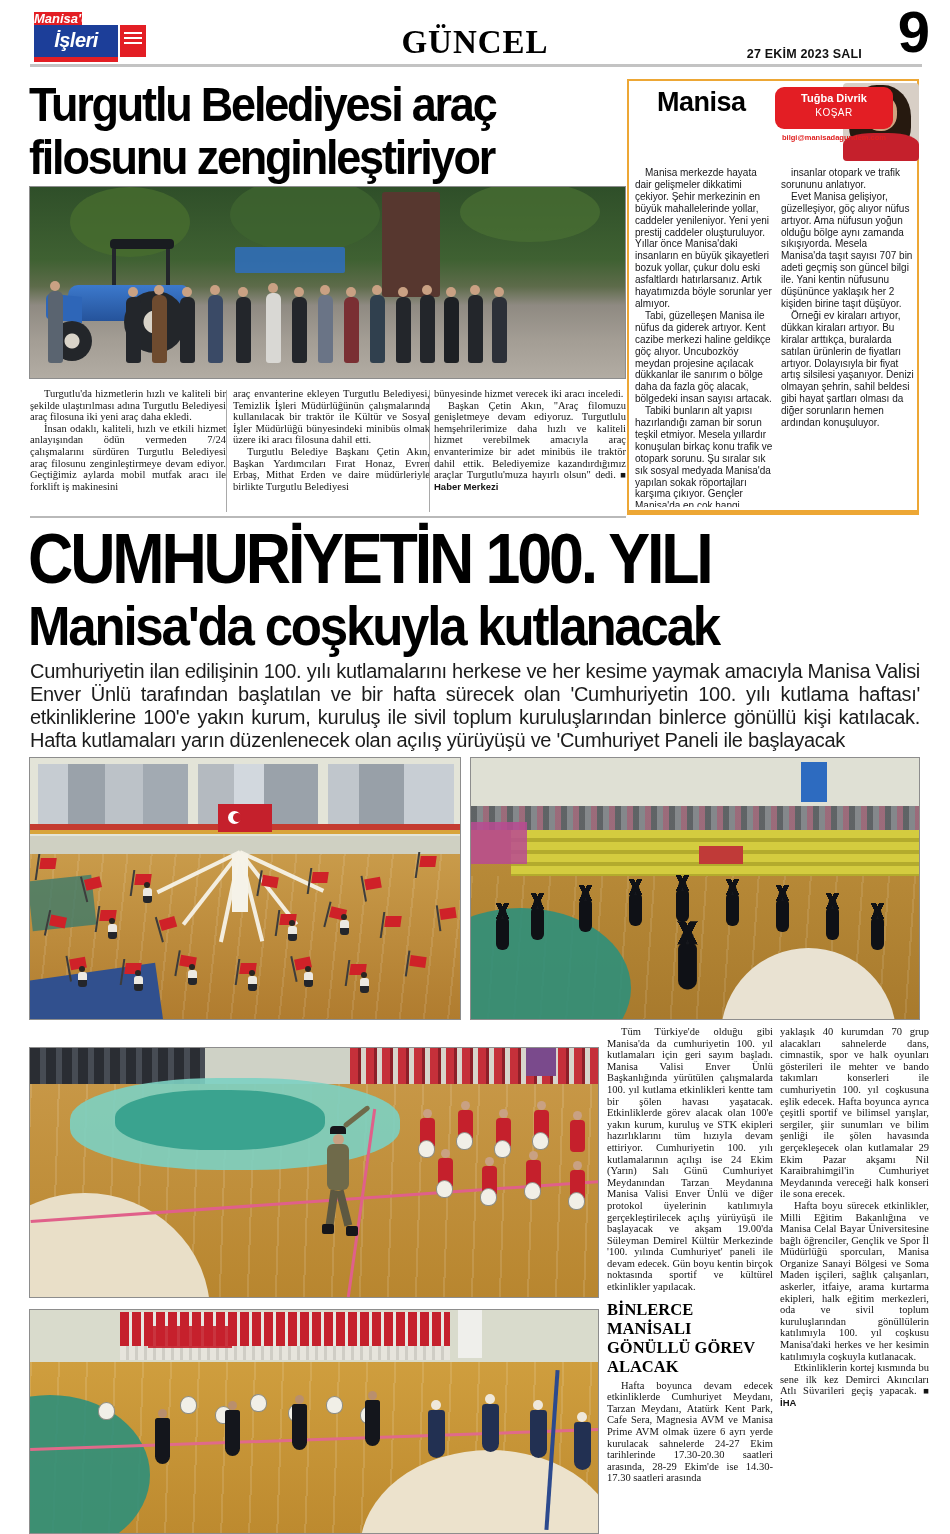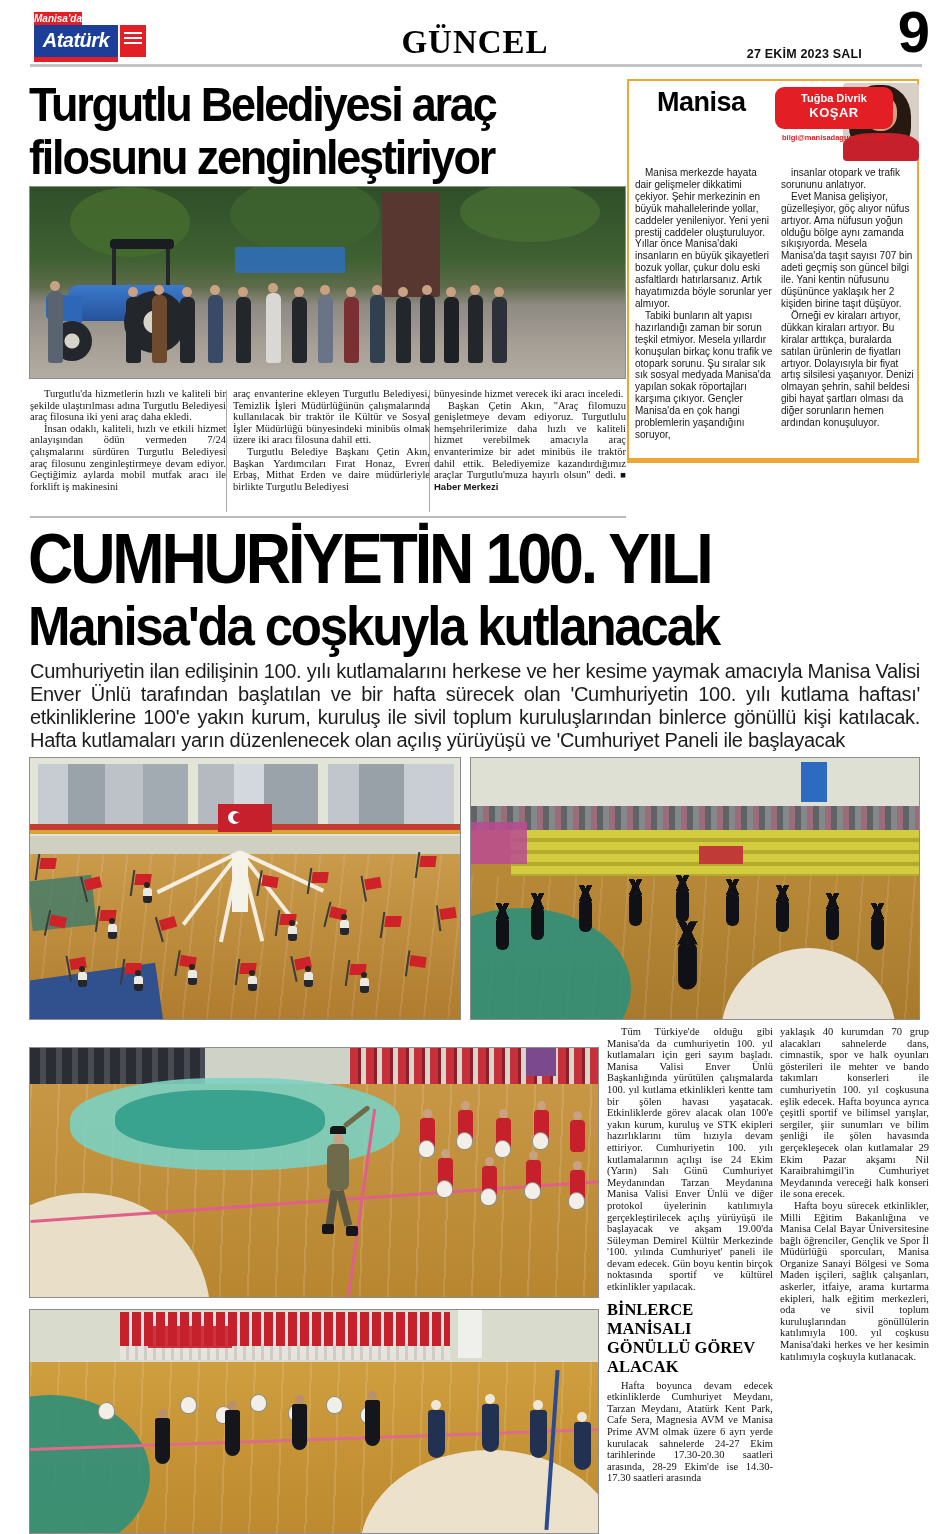--- a/index.html
+++ b/index.html
@@ -21,25 +21,25 @@
 
   
   .serifp{font-family:"Liberation Serif",serif;font-size:10.5px;line-height:11.6px;text-align:justify;color:#141414;margin:0;text-indent:14px}
   .first{text-indent:0}
   .manp{font-size:10px;line-height:11.9px;text-align:left;color:#17171a;margin:0;text-indent:10px}
   .subhead{font-family:"Liberation Serif",serif;font-weight:700;font-size:16.5px;line-height:19px;color:#000;margin:7px 0 4px;text-indent:0;text-align:left}
   .byl{font-family:"Liberation Sans",sans-serif;font-weight:700;font-size:9.5px;letter-spacing:0}
   .colbox{position:absolute;overflow:hidden}
 
   
-  .mcol{position:absolute;left:627px;top:79px;width:292px;height:384px;border:2px solid #eda735;border-bottom-width:5px;background:#fff}
+  .mcol{position:absolute;left:627px;top:79px;width:292px;height:436px;border:2px solid #eda735;border-bottom-width:5px;background:#fff}
   .mtitle{font-size:27px;font-weight:800;letter-spacing:-.5px;color:#000}
   .acard{position:absolute;background:#e31e24;border-radius:9px;color:#fff;text-align:center;z-index:2}
   .acard .l1{font-size:11px;font-weight:800;line-height:13px;padding-top:5px}
-  .acard .l2{font-size:13px;font-weight:700;line-height:15px;letter-spacing:.5px}
+  .acard .l2{font-size:10px;font-weight:400;line-height:15px;letter-spacing:.5px}
   .aemail{position:absolute;font-size:7.5px;font-weight:700;color:#e02020;text-align:center;z-index:2}
 
   
   .photo{position:absolute;overflow:hidden;background:#9a9a92;border:1px solid #8d8d8d}
   .pn{position:absolute;width:15px;border-radius:6px 6px 3px 3px;background:#23262b}
   .pn::before{content:"";position:absolute;top:-10px;left:2px;width:10px;height:10px;border-radius:50%;background:#c9a183}
   .fg{position:absolute;width:16px;height:11px;background:#cf2128;transform:skewX(-8deg)}
   .fg::after{content:"";position:absolute;left:-3px;top:-4px;width:2px;height:26px;background:#3c3c3c}
   .kid{position:absolute;width:9px;height:15px;border-radius:3px;background:linear-gradient(#ece9e2 55%,#24262b 55%)}
   .kid::before{content:"";position:absolute;top:-6px;left:1px;width:6px;height:6px;border-radius:50%;background:#2a2521}
@@ -56,22 +56,22 @@
   .fd::before{content:"";position:absolute;top:-10px;left:3px;width:10px;height:10px;border-radius:50%;background:#efe8da}
   .plate{position:absolute;background:#fff;border:1px solid #333;color:#111;font-size:8px;font-weight:700;text-align:center;line-height:11px;letter-spacing:.5px}
   .vline{position:absolute;width:1px;background:#a9a9a9}
 </style>
 </head>
 <body>
 
 <div class="page">
 
   <div class="abs" style="left:34px;top:12px;width:112px;height:50px">
-    <div class="abs" style="left:0;top:0;width:48px;height:13px;background:#e31e24;color:#fff;font-size:10px;font-weight:700;font-style:italic;line-height:13px;text-align:center">Manisa'da</div>
-    <div class="abs" style="left:0;top:13px;width:84px;height:32px;background:#1c3e99;color:#fff;font-size:20px;font-weight:800;font-style:italic;line-height:31px;text-align:center;letter-spacing:-.5px">Atatürk</div>
+    <div class="abs" style="left:0;top:0;width:48px;height:13px;background:#e31e24;color:#fff;font-size:13px;font-weight:700;font-style:italic;line-height:13px;text-align:center">Manisa'da</div>
+    <div class="abs" style="left:0;top:13px;width:84px;height:32px;background:#1c3e99;color:#fff;font-size:20px;font-weight:800;font-style:italic;line-height:31px;text-align:center;letter-spacing:-.5px">İşleri</div>
     <div class="abs" style="left:86px;top:13px;width:26px;height:32px;background:#e31e24">
       <div class="abs" style="left:4px;top:7px;width:18px;height:2px;background:#fff"></div>
       <div class="abs" style="left:4px;top:12px;width:18px;height:2px;background:#fff"></div>
       <div class="abs" style="left:4px;top:17px;width:18px;height:2px;background:#fff"></div>
     </div>
     <div class="abs" style="left:0;top:45px;width:84px;height:5px;background:#e31e24"></div>
   </div>
   <div class="abs section-title" style="left:325px;top:24px;width:300px">GÜNCEL</div>
   <div class="abs date-line" style="left:690px;top:47px;width:172px">27 EKİM 2023 SALI</div>
   <div class="abs page-num" style="left:878px;top:2px;width:50px">9</div>
@@ -139,20 +139,21 @@
       <div class="abs" style="left:20px;top:12px;width:34px;height:36px;background:#cfa380;border-radius:50% 45% 45% 50%"></div>
       <div class="abs" style="left:0;top:50px;width:76px;height:28px;background:#c5202c;border-radius:40% 40% 0 0"></div>
     </div>
     <div class="acard" style="left:146px;top:6px;width:118px;height:42px">
       <div class="l1">Tuğba Divrik</div>
       <div class="l2">KOŞAR</div>
     </div>
     <div class="aemail" style="left:146px;top:52px;width:118px">bilgi@manisadagundem.com</div>
     <div class="colbox" style="left:6px;top:86px;width:140px;height:340px">
       <p class="manp first">Manisa merkezde hayata dair gelişmeler dikkatimi çekiyor. Şehir merkezinin en büyük mahallelerinde yollar, caddeler yenileniyor. Yeni yeni prestij caddeler oluşturuluyor. Yıllar önce Manisa'daki insanların en büyük şikayetleri bozuk yollar, çukur dolu eski asfaltlardı hatırlarsanız. Artık hayatımızda böyle sorunlar yer almıyor.</p>
+      <p class="manp">Tabi, güzelleşen Manisa ile nüfus da giderek artıyor. Kent cazibe merkezi haline geldikçe göç alıyor. Uncubozköy meydan projesine açılacak dükkanlar ile sanırım o bölge daha da fazla göç alacak, bölgedeki insan sayısı artacak.</p>
       <p class="manp">Tabiki bunların alt yapısı hazırlandığı zaman bir sorun teşkil etmiyor. Mesela yıllardır konuşulan birkaç konu trafik ve otopark sorunu. Şu sıralar sık sık sosyal medyada Manisa'da yapılan sokak röportajları karşıma çıkıyor. Gençler Manisa'da en çok hangi problemlerin yaşandığını soruyor,</p>
     </div>
     <div class="colbox" style="left:152px;top:86px;width:134px;height:340px">
       <p class="manp first">insanlar otopark ve trafik sorununu anlatıyor.</p>
       <p class="manp">Evet Manisa gelişiyor, güzelleşiyor, göç alıyor nüfus artıyor. Ama nüfusun yoğun olduğu bölge aynı zamanda sıkışıyorda. Mesela Manisa'da taşıt sayısı 707 bin adeti geçmiş son güncel bilgi ile. Yani kentin nüfusunu düşününce yaklaşık her 2 kişiden birine taşıt düşüyor.</p>
       <p class="manp">Örneği ev kiraları artıyor, dükkan kiraları artıyor. Bu kiralar arttıkça, buralarda satılan ürünlerin de fiyatları artıyor. Dolayısıyla bir fiyat artış silsilesi yaşanıyor. Denizi olmayan şehrin, sahil beldesi gibi hayat şartları olması da diğer sorunların hemen ardından konuşuluyor.</p>
     </div>
   </div>
 
   <div class="abs h2a" style="left:28px;top:522px">CUMHURİYETİN 100. YILI</div>
@@ -302,15 +303,16 @@
   </div>
 
   <div class="colbox" style="left:607px;top:1026px;width:166px;height:508px">
     <p class="serifp">Tüm Türkiye'de olduğu gibi Manisa'da da cumhuriyetin 100. yıl kutlamaları için geri sayım başladı. Manisa Valisi Enver Ünlü Başkanlığında yürütülen çalışmalarda 100. yıl kutlama etkinlikleri kentte tam bir şölen havası yaşatacak. Etkinliklerde görev alacak olan 100'e yakın kurum, kuruluş ve STK ekipleri hazırlıklarını tüm hızıyla devam ettiriyor. Cumhuriyetin 100. yılı kutlamalarının açılışı ise 24 Ekim (Yarın) Salı Günü Cumhuriyet Meydanından Tarzan Meydanına Manisa Valisi Enver Ünlü ve diğer protokol üyelerinin katılımıyla gerçekleştirilecek açılış yürüyüşü ile başlayacak ve akşam 19.00'da Süleyman Demirel Kültür Merkezinde '100. yılında Cumhuriyet' paneli ile devam edecek. Gün boyu kentin birçok noktasında sportif ve kültürel etkinlikler yapılacak.</p>
     <h3 class="subhead">BİNLERCE MANİSALI GÖNÜLLÜ GÖREV ALACAK</h3>
     <p class="serifp">Hafta boyunca devam edecek etkinliklerde Cumhuriyet Meydanı, Tarzan Meydanı, Atatürk Kent Park, Cafe Sera, Magnesia AVM ve Manisa Prime AVM olmak üzere 6 ayrı yerde kurulacak sahnelerde 24-27 Ekim tarihlerinde 17.30-20.30 saatleri arasında, 28-29 Ekim'de ise 14.30-17.30 saatleri arasında</p>
   </div>
   <div class="colbox" style="left:780px;top:1026px;width:149px;height:508px">
     <p class="serifp first">yaklaşık 40 kurumdan 70 grup alacakları sahnelerde dans, cimnastik, spor ve halk oyunları gösterileri ile mehter ve bando takımları konserleri ile cumhuriyetin 100. yıl coşkusuna eşlik edecek. Hafta boyunca ayrıca çeşitli sportif ve bilimsel yarışlar, sergiler, şiir sunumları ve bilim şenliği ile şölen havasında gerçekleşecek olan kutlamalar 29 Ekim Pazar akşamı Nil Karaibrahimgil'in Cumhuriyet Meydanında vereceği halk konseri ile sona erecek.</p>
     <p class="serifp">Hafta boyu sürecek etkinlikler, Milli Eğitim Bakanlığına ve Manisa Celal Bayar Üniversitesine bağlı öğrenciler, Gençlik ve Spor İl Müdürlüğü sporcuları, Manisa Organize Sanayi Bölgesi ve Soma Maden işçileri, sağlık çalışanları, askerler, itfaiye, arama kurtarma ekipleri, halk eğitim merkezleri, oda ve sivil toplum kuruluşlarından gönüllülerin katılımıyla 100. yıl coşkusu Manisa'daki herkes ve her kesimin katılımıyla coşkuyla kutlanacak.</p>
+    <p class="serifp"><span>Etkinliklerin kortej kısmında bu sene ilk kez Demirci Akıncıları Atlı Süvarileri geçiş yapacak.</span> <b class="byl">■ İHA</b></p>
   </div>
 
 </div>
 
 </body></html>

